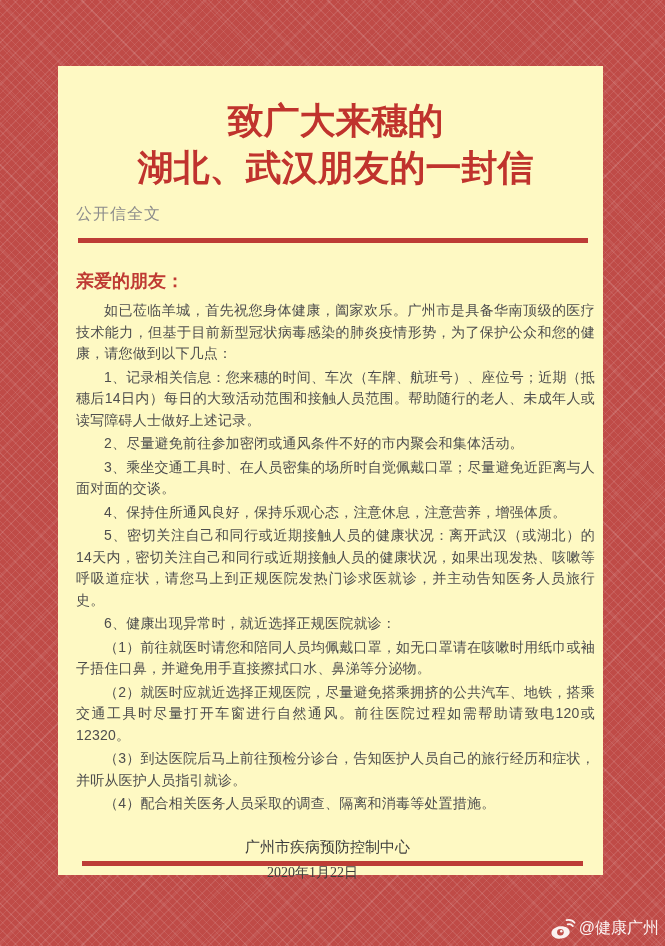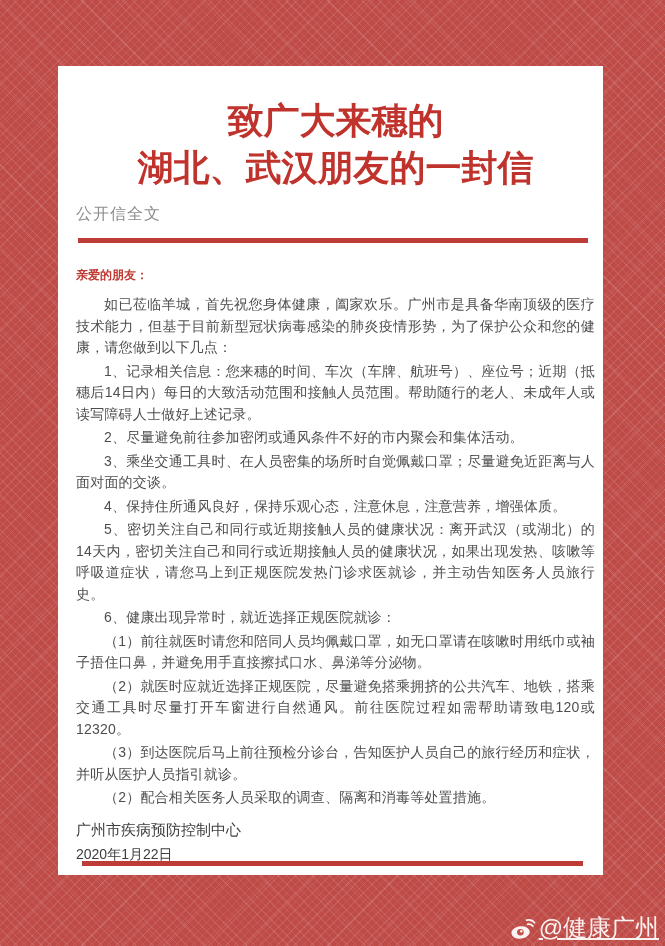--- a/index.html
+++ b/index.html
@@ -18,21 +18,21 @@
       repeating-linear-gradient(135deg, rgba(255,255,255,0.09) 0 1px, rgba(255,255,255,0) 1px 6px),
       repeating-linear-gradient(45deg,  rgba(255,255,255,0.06) 0 2px, rgba(255,255,255,0) 2px 29px),
       repeating-linear-gradient(135deg, rgba(255,255,255,0.06) 0 2px, rgba(255,255,255,0) 2px 29px);
   }
   .card {
     position: absolute;
     left: 58px;
     top: 66px;
     width: 545px;
     height: 809px;
-    background: #ffffff;
+    background: #fef9c3;
     box-sizing: border-box;
     padding: 30px 8px 0 18px;
   }
   .title {
     text-align: center;
     color: #c0332d;
     font-family: "Liberation Serif", "DejaVu Serif", serif;
     font-weight: bold;
     font-size: 36px;
     line-height: 47px;
@@ -45,43 +45,43 @@
     margin-top: 12px;
     letter-spacing: 1px;
   }
   .rule {
     height: 5px;
     background: #bd3d36;
     border: none;
     margin: 13px 7px 0 2px;
   }
   .salutation {
-    margin-top: 20px;
+    margin-top: 26px;
     color: #bf3a33;
     font-family: Liberation Serif, serif;
     font-weight: bold;
-    font-size: 12px;
+    font-size: 18px;
     line-height: 24px;
   }
   .body-text {
     margin-top: 7px;
   }
   .body-text p {
     margin: 0 0 2px 0;
     text-indent: 2em;
     text-align: justify;
     font-size: 14px;
     line-height: 21.5px;
     color: #4e4e4e;
     letter-spacing: 0.2px;
   }
   .sign-block {
-    margin-top: 8px;
-    text-align: left;
-    font-family: Liberation Sans, sans-serif;
+    margin-top: 20px;
+    text-align: center;
+    font-family: Liberation Serif, serif;
     color: #3d3d3d;
   }
   .sign-name {
     font-size: 15px;
     line-height: 25px;
     padding-right: 16px;
   }
   .sign-date {
     font-size: 14px;
     line-height: 25px;
@@ -96,23 +96,22 @@
     background: #bd3d36;
   }
   .watermark {
     position: absolute;
     right: 6px;
     bottom: 5px;
     display: flex;
     align-items: center;
     gap: 3px;
     color: rgba(255,255,255,0.92);
-    font-size: 24px;
+    font-size: 16px;
     line-height: 26px;
-    text-decoration: underline;
   }
   .watermark .wicon {
     display: inline-flex;
     margin-top: 2px;
   }
 </style>
 </head>
 <body>
 
 <div class="card">
@@ -132,21 +131,21 @@
     <p>如已莅临羊城，首先祝您身体健康，阖家欢乐。广州市是具备华南顶级的医疗技术能力，但基于目前新型冠状病毒感染的肺炎疫情形势，为了保护公众和您的健康，请您做到以下几点：</p>
     <p>1、记录相关信息：您来穗的时间、车次（车牌、航班号）、座位号；近期（抵穗后14日内）每日的大致活动范围和接触人员范围。帮助随行的老人、未成年人或读写障碍人士做好上述记录。</p>
     <p>2、尽量避免前往参加密闭或通风条件不好的市内聚会和集体活动。</p>
     <p>3、乘坐交通工具时、在人员密集的场所时自觉佩戴口罩；尽量避免近距离与人面对面的交谈。</p>
     <p>4、保持住所通风良好，保持乐观心态，注意休息，注意营养，增强体质。</p>
     <p>5、密切关注自己和同行或近期接触人员的健康状况：离开武汉（或湖北）的14天内，密切关注自己和同行或近期接触人员的健康状况，如果出现发热、咳嗽等呼吸道症状，请您马上到正规医院发热门诊求医就诊，并主动告知医务人员旅行史。</p>
     <p>6、健康出现异常时，就近选择正规医院就诊：</p>
     <p>（1）前往就医时请您和陪同人员均佩戴口罩，如无口罩请在咳嗽时用纸巾或袖子捂住口鼻，并避免用手直接擦拭口水、鼻涕等分泌物。</p>
     <p>（2）就医时应就近选择正规医院，尽量避免搭乘拥挤的公共汽车、地铁，搭乘交通工具时尽量打开车窗进行自然通风。前往医院过程如需帮助请致电120或12320。</p>
     <p>（3）到达医院后马上前往预检分诊台，告知医护人员自己的旅行经历和症状，并听从医护人员指引就诊。</p>
-    <p>（2）配合相关医务人员采取的调查、隔离和消毒等处置措施。</p>
+    <p>（4）配合相关医务人员采取的调查、隔离和消毒等处置措施。</p>
   </div>
 
   <div class="sign-block">
     <div class="sign-name">广州市疾病预防控制中心</div>
     <div class="sign-date">2020年1月22日</div>
   </div>
 
   <div class="rule-bottom"></div>
 </div>
 

